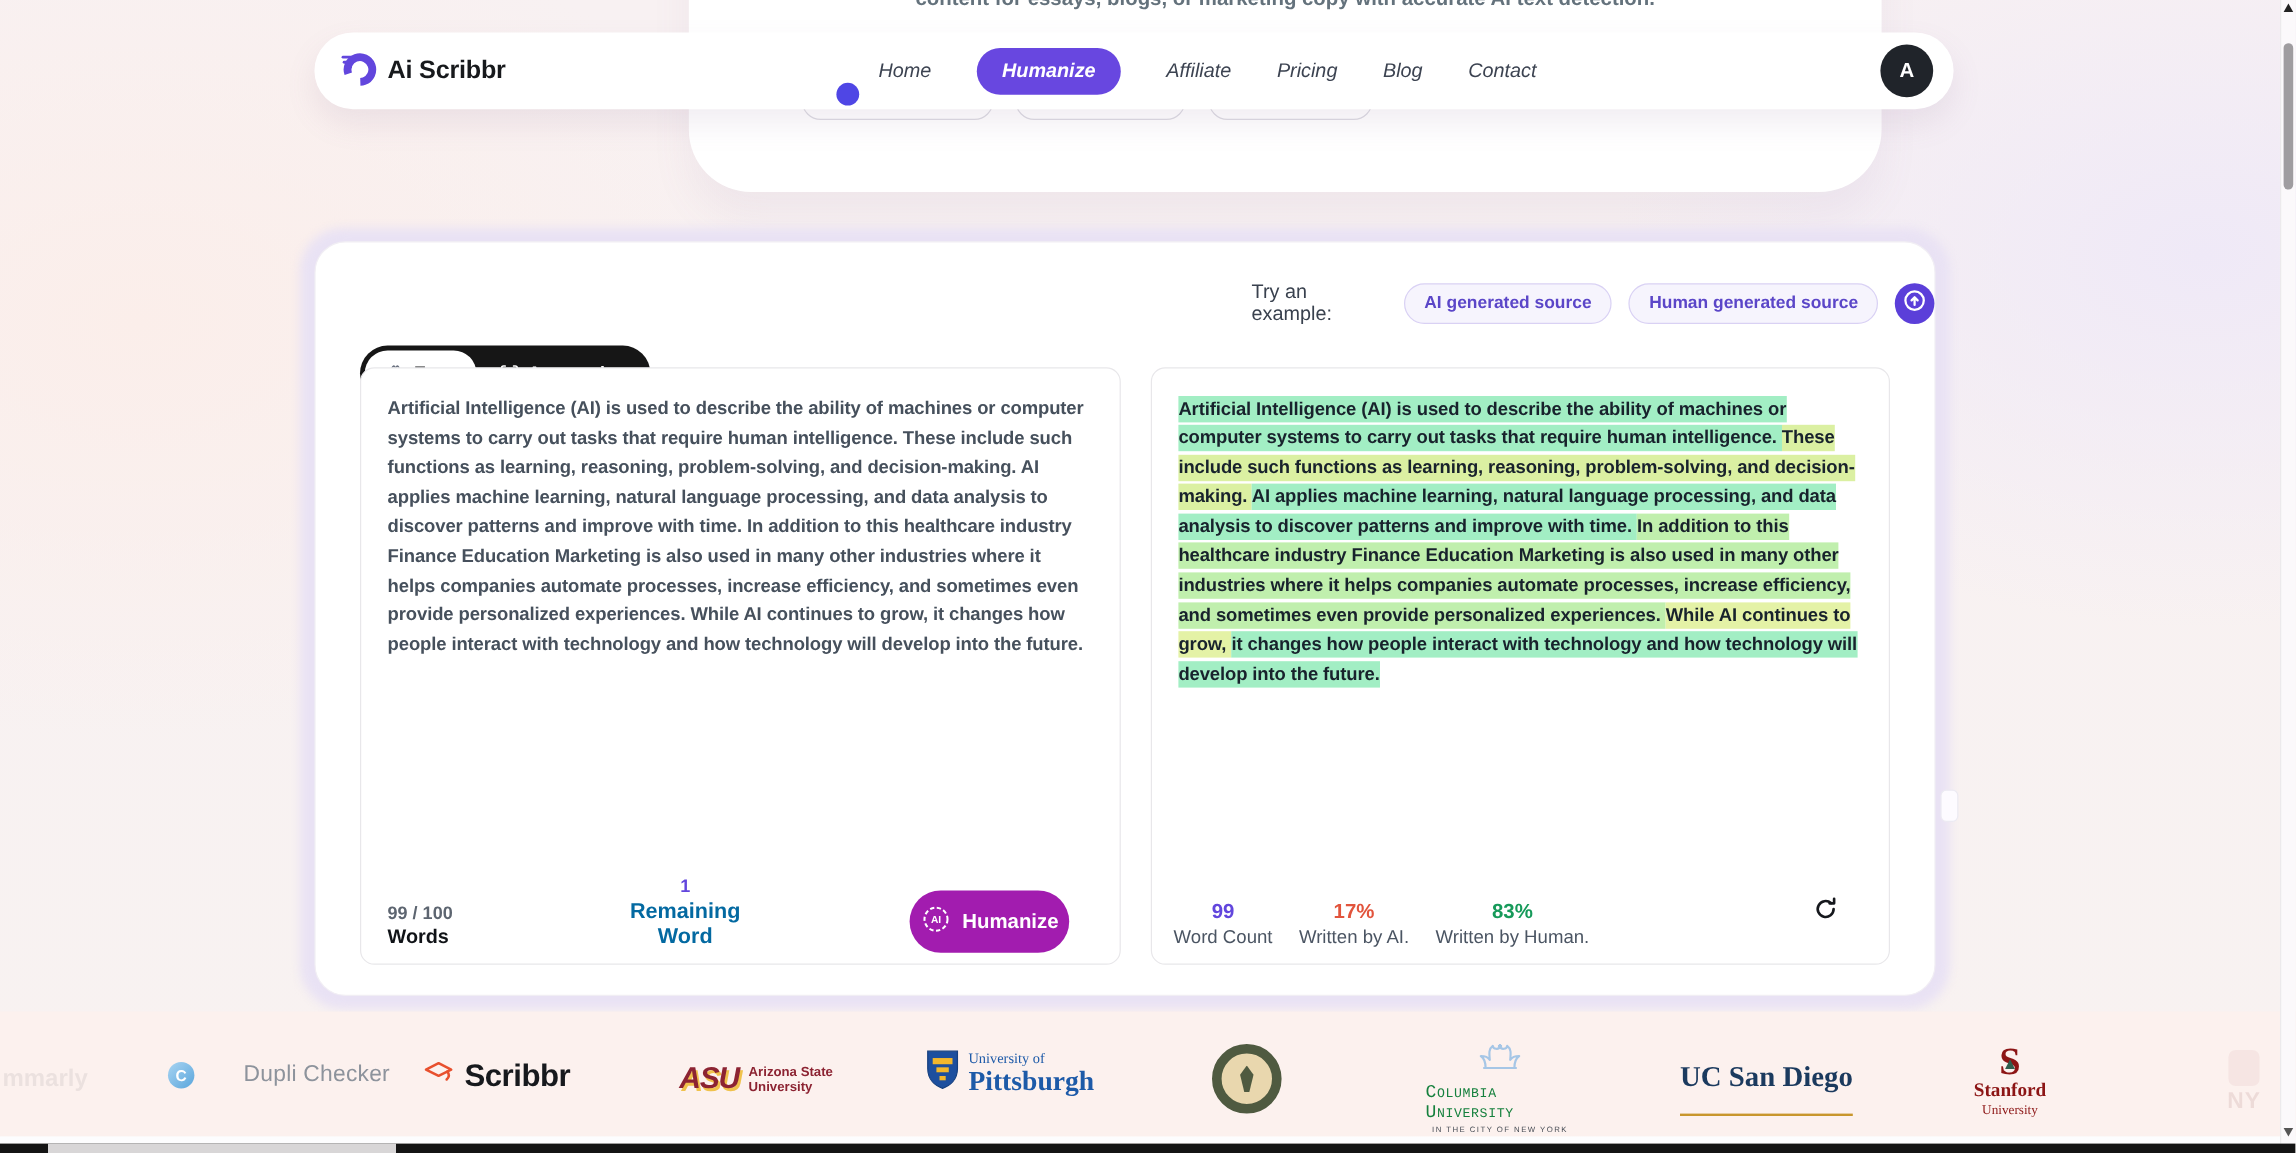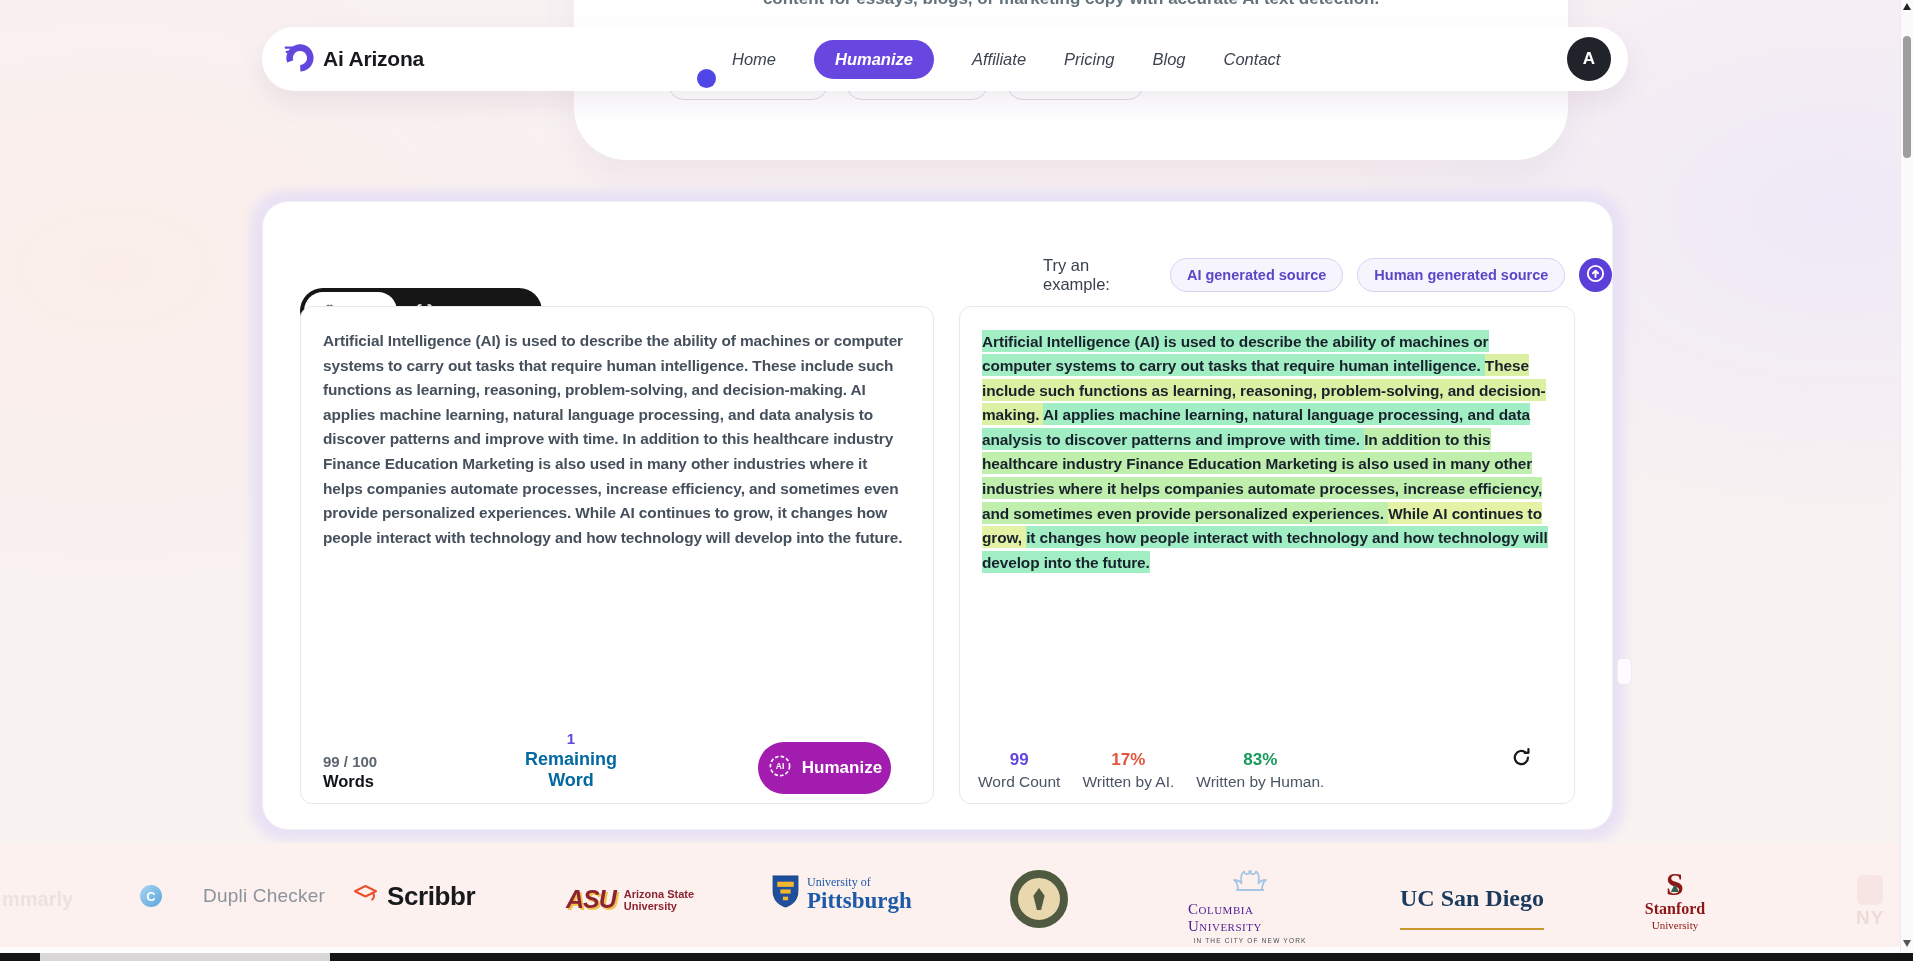--- a/index.html
+++ b/index.html
@@ -48,21 +48,21 @@
 
   
   .mode-toggle { position:absolute; left:37px; top:38px; height:46px; background:#161616;
     border-radius:24px; display:flex; align-items:center; padding:4px; gap:2px;margin-top:48px; }
   .mode { display:flex; align-items:center; gap:7px; font-size:15px; font-weight:700; cursor:pointer;
     padding:0 17px; height:38px; border-radius:20px; color:#fff; }
   .mode.selected { background:#fff; color:#101114; }
   .mode svg { display:block; }
 
   
-  .example-row { position:absolute; left:780px; top:54px; display:flex; align-items:center; gap:14px; }
+  .example-row { position:absolute; left:780px; top:32px; display:flex; align-items:center; gap:14px; }
   .example-label { font-size:16.5px; color:#39414e; font-weight:500; }
   .example-pill { font-size:14.5px; color:#5b46c8; font-weight:600; background:#f6f4fd;
     border:1px solid #d9d1f4; border-radius:18px; padding:8px 16px; cursor:pointer; white-space:nowrap; }
   .info-btn { width:34px; height:34px; border-radius:50%; background:#5b3fd9; display:flex;
     align-items:center; justify-content:center; cursor:pointer; }
 
   
   .panel { position:absolute; top:104px; height:498px; background:#fff; border:1px solid #e8e7ea; border-radius:12px; }
   .panel.left { left:37px; width:634px; }
   .panel.right { left:696px; width:616px; }
@@ -102,22 +102,22 @@
   .asu-abbr { font-size:25px; font-weight:900; font-style:italic; color:#8c2332;
     text-shadow:2px 2px 0 #f0c24c; letter-spacing:-1px; }
   .asu-text { font-size:11px; font-weight:700; color:#8c2332; line-height:12px; }
   .pitt-text { font-family:"Liberation Serif", serif; color:#1d5aa8; line-height:1; }
   .pitt-l1 { font-size:12px; }
   .pitt-l2 { font-size:23px; font-weight:700; margin-top:1px; }
   .cmu-seal { width:58px; height:58px; border-radius:50%; border:8px solid #4f5a40; background:#e9d7ae;
     display:flex; align-items:center; justify-content:center; }
   .cmu-core { width:14px; height:22px; background:#4f5a40; clip-path:polygon(50% 0,90% 35%,65% 100%,35% 100%,10% 35%); }
   .columbia { flex-direction:column; gap:2px; }
-  .columbia-l1 { font-family:Liberation Serif, serif; font-variant:small-caps; font-size:15px;
-    color:#4c1d95; letter-spacing:.5px; }
+  .columbia-l1 { font-family:Liberation Mono, monospace; font-variant:small-caps; font-size:15px;
+    color:#15803d; letter-spacing:.5px; }
   .columbia-l2 { font-size:6.5px; color:#474c54; letter-spacing:1.2px; }
   .ucsd-wrap { font-family:"Liberation Serif", serif; font-size:24px; font-weight:600; color:#1b3a5e;
     border-bottom:2px solid #c8962c; padding-bottom:16px; }
   .stanford { flex-direction:column; gap:1px; }
   .stanford-s { font-family:"Liberation Serif", serif; font-size:32px; font-weight:700; color:#8c1515;
     line-height:30px; position:relative; }
   .stanford-tree { position:absolute; left:50%; top:4px; transform:translateX(-50%); font-size:14px;
     color:#2e5e4e; }
   .stanford-l1 { font-family:"Liberation Serif", serif; font-size:16px; font-weight:700; color:#8c1515; }
   .stanford-l2 { font-family:"Liberation Serif", serif; font-size:11px; color:#8c1515; }
@@ -150,21 +150,21 @@
 <header class="abs navbar">
   <div class="brand">
     <span>
       <svg width="30" height="30" viewBox="0 0 32 32">
         <circle cx="17" cy="17" r="11" fill="none" stroke="#6246dd" stroke-width="7" stroke-dasharray="55 14" transform="rotate(-200 17 17)"></circle>
         <line x1="2" y1="6" x2="12" y2="6" stroke="#6246dd" stroke-width="2.6" stroke-linecap="round"></line>
         <line x1="3" y1="10.5" x2="10" y2="10.5" stroke="#6246dd" stroke-width="2.6" stroke-linecap="round"></line>
         <line x1="4.5" y1="15" x2="8.5" y2="15" stroke="#6246dd" stroke-width="2.6" stroke-linecap="round"></line>
       </svg>
     </span>
-    <span class="brand-name">Ai Arizona</span>
+    <span class="brand-name">Ai Scribbr</span>
   </div>
   <nav class="nav-links">
     <a class="nav-link">Home</a>
     <a class="nav-link active">Humanize</a>
     <a class="nav-link">Affiliate</a>
     <a class="nav-link">Pricing</a>
     <a class="nav-link">Blog</a>
     <a class="nav-link">Contact</a>
   </nav>
   <div class="avatar">A</div>

